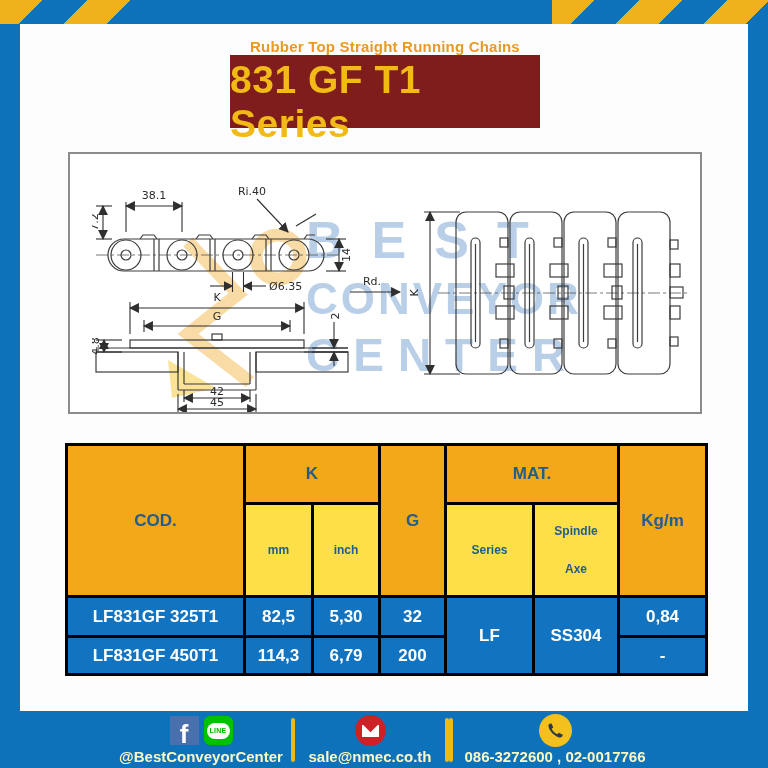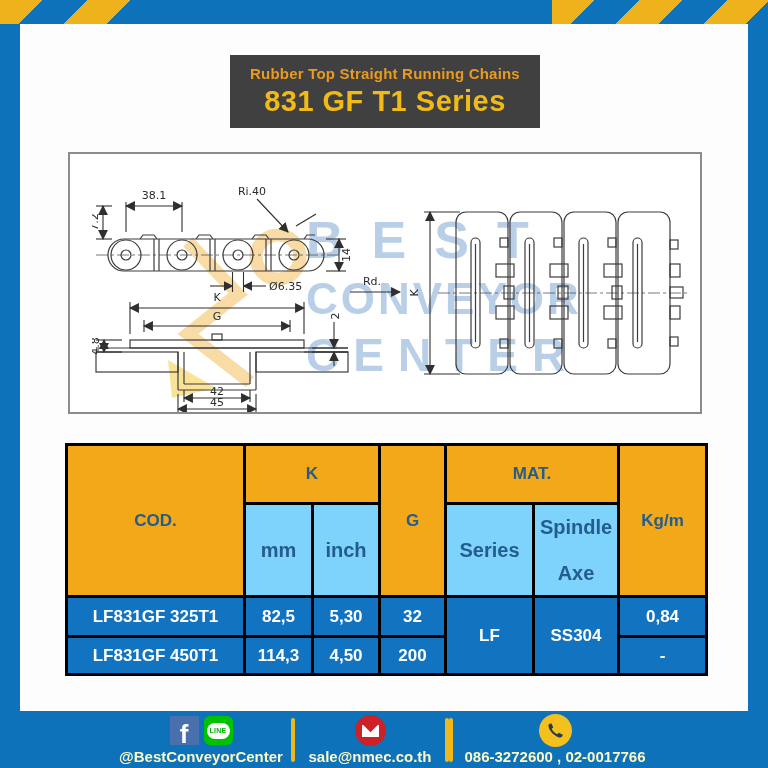--- a/index.html
+++ b/index.html
@@ -8,43 +8,43 @@
 
   
   .frame-top{position:absolute;top:0;left:0;width:768px;height:24px;background:#0d72ba;}
   .stripe{position:absolute;top:0;height:24px;background:repeating-linear-gradient(135deg,#eeb21c 0 30px,#0d72ba 30px 62px);}
   .stripe-left{left:0;width:150px;}
   .stripe-right{left:552px;width:216px;}
   .frame-left{position:absolute;top:24px;left:0;width:20px;height:687px;background:#0d72ba;}
   .frame-right{position:absolute;top:24px;right:0;width:20px;height:687px;background:#0d72ba;}
 
   
-  .header-box{position:absolute;left:230px;top:55px;width:310px;height:73px;background:#404040;
+  .header-box{position:absolute;left:230px;top:55px;width:310px;height:73px;background:#7f1d1d;
     display:flex;flex-direction:column;align-items:center;justify-content:center;gap:3px;}
   .header-sub{color:#e89b1f;font-size:15px;font-weight:bold;letter-spacing:.2px;}
-  .header-title{color:#f2ba17;font-size:29px;font-weight:bold;letter-spacing:.5px;}
+  .header-title{color:#f2ba17;font-size:39px;font-weight:bold;letter-spacing:.5px;}
 
   
   .panel{position:absolute;left:68px;top:152px;width:634px;height:262px;background:#ffffff;border:2px solid #8c8c8c;box-sizing:border-box;}
   .wm{position:absolute;left:236px;top:60px;z-index:0;color:rgba(125,168,212,0.55);font-weight:bold;line-height:1;user-select:none;}
   .wm-l1{font-size:52px;letter-spacing:28px;}
   .wm-l2{font-size:44px;letter-spacing:3px;margin-top:11px;}
   .wm-l3{font-size:46px;letter-spacing:14px;margin-top:11px;}
   .logo-wm{position:absolute;left:58px;top:58px;z-index:0;opacity:.5;}
   .dwg{position:absolute;z-index:1;}
   .dwg text{font-family:"DejaVu Sans", sans-serif;font-size:11px;fill:#2b2b2b;}
   .dwg .dim{stroke:#2f2f2f;stroke-width:1.1;fill:none;}
   .dwg .obj{stroke:#3c3c3c;stroke-width:1.2;fill:none;}
   .dwg .thin{stroke:#555;stroke-width:.8;fill:none;}
 
   
   .spec-table{position:absolute;left:65px;top:443px;border-collapse:collapse;table-layout:fixed;width:640px;}
   .spec-table td{border:3px solid #000;text-align:center;vertical-align:middle;font-weight:bold;padding:0;}
   .hd{background:#f2a818;color:#235c8d;font-size:17px;}
-  .hd-sm{background:#7dd3fc;color:#235c8d;font-size:20px;}
+  .hd-sm{background:#fde047;color:#235c8d;font-size:12px;}
   .dt{background:#1273c0;color:#ffffff;font-size:17px;font-weight:bold;}
   .spindle-line{display:block;line-height:1;}
   .spindle-gap{height:26px;}
 
   
   .footer{position:absolute;left:0;bottom:0;width:768px;height:57px;background:#0d72ba;
     display:flex;align-items:center;justify-content:center;}
   .fsec{display:flex;flex-direction:column;align-items:center;justify-content:center;gap:1px;height:57px;}
   .fsec-1{width:180px;} .fsec-2{width:150px;} .fsec-3{width:214px;} .fsec-4{width:204px;}
   .fsep{width:4px;height:44px;background:#eeb71c;border-radius:2px;}
@@ -284,21 +284,21 @@
       <td class="dt">82,5</td>
       <td class="dt">5,30</td>
       <td class="dt">32</td>
       <td class="dt" rowspan="2">LF</td>
       <td class="dt" rowspan="2">SS304</td>
       <td class="dt">0,84</td>
     </tr>
     <tr style="height:38px">
       <td class="dt">LF831GF 450T1</td>
       <td class="dt">114,3</td>
-      <td class="dt">4,50</td>
+      <td class="dt">6,79</td>
       <td class="dt">200</td>
       <td class="dt">-</td>
     </tr>
   </tbody>
     </table>
 
   <div class="footer">
     <div class="fsec fsec-1">
       <div class="ficons">
         <div class="icon-fb">f</div>

